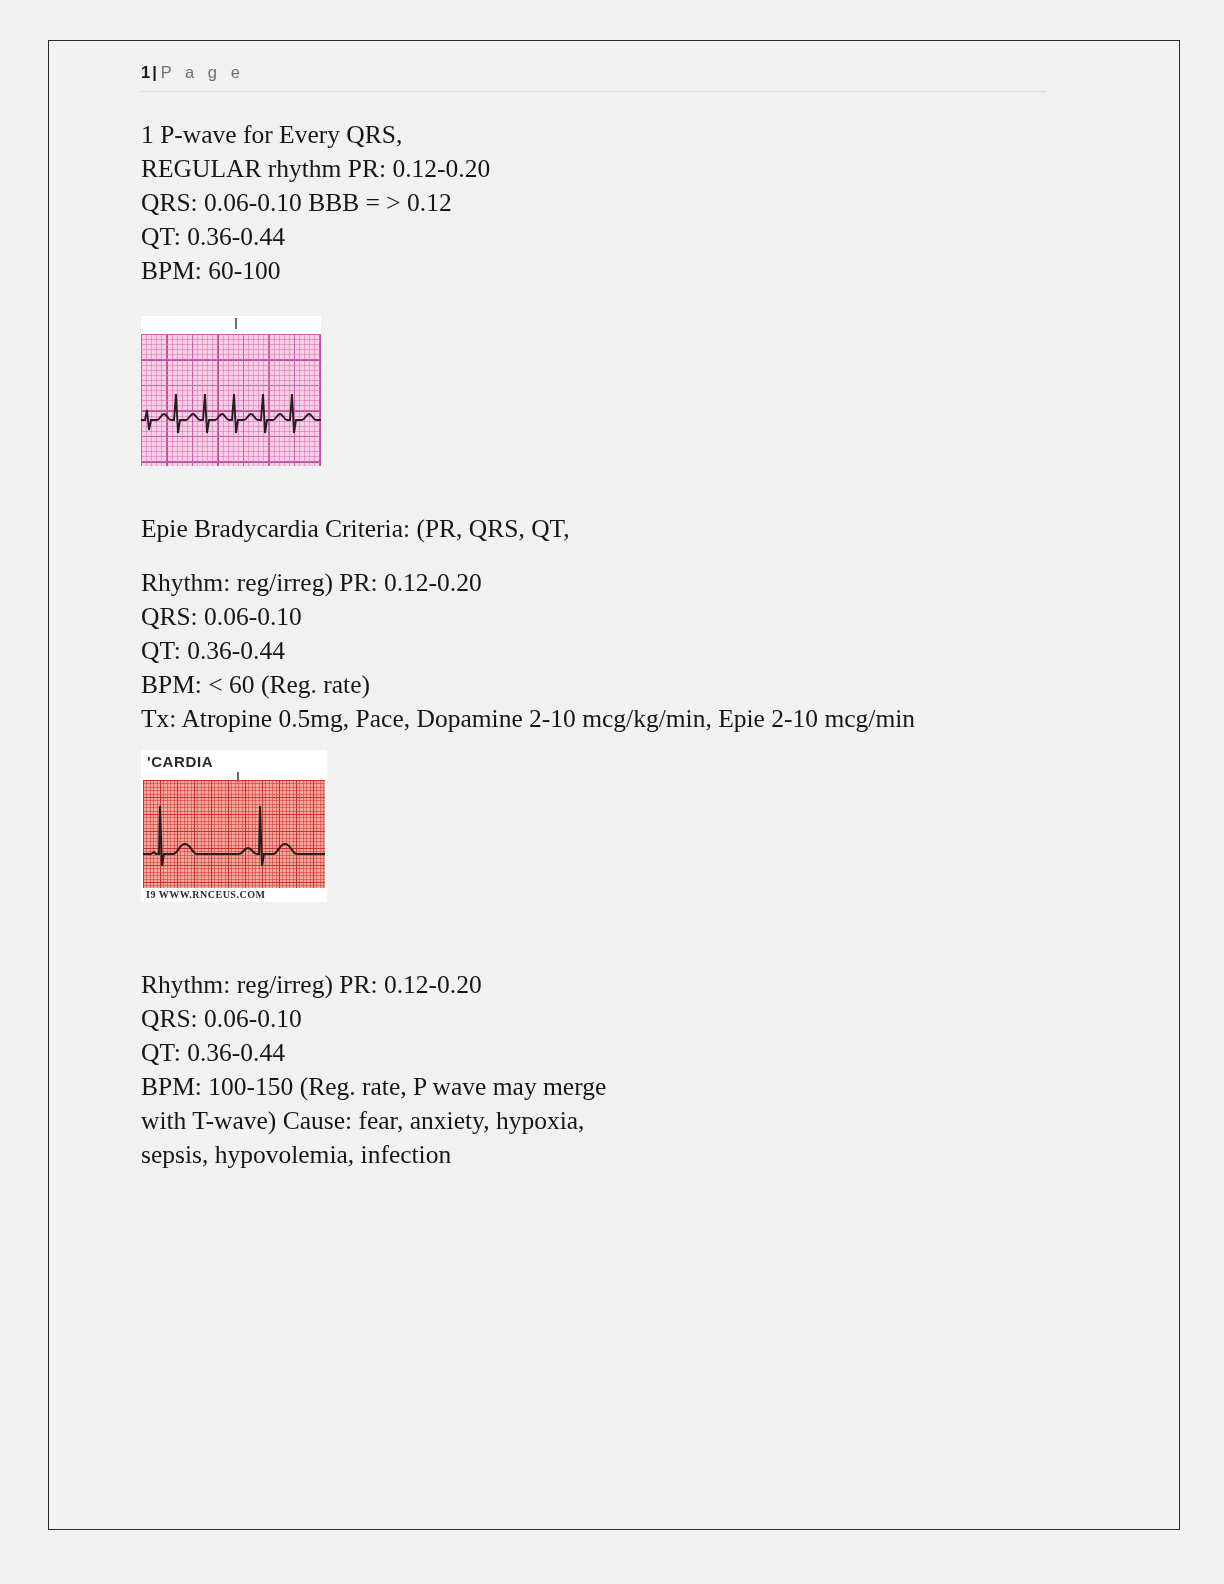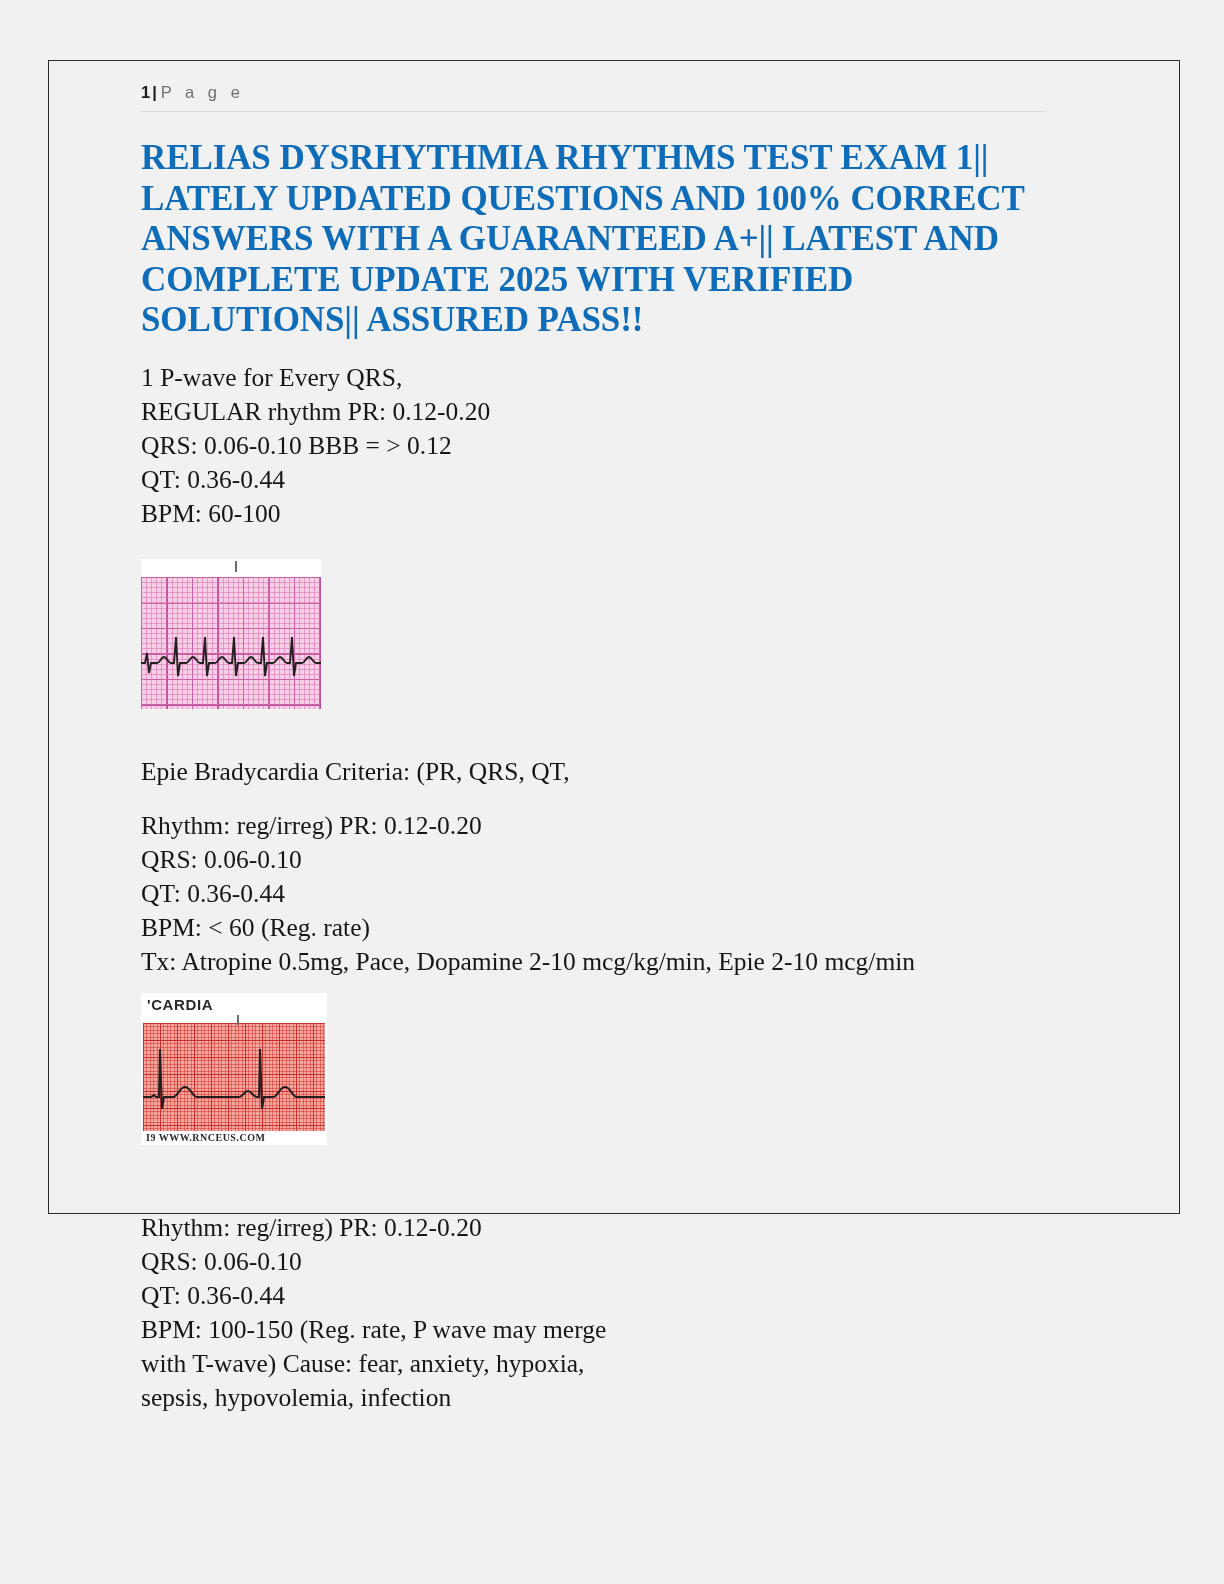--- a/index.html
+++ b/index.html
@@ -10,23 +10,23 @@
     height: 1584px;
     overflow: hidden;
   }
   body {
     font-family: "Liberation Serif", serif;
   }
 
   .page-sheet {
     position: absolute;
     left: 48px;
-    top: 60px;
+    top: 40px;
     width: 1132px;
-    height: 1154px;
+    height: 1490px;
     background: #f1f1f1;
     border: 1.5px solid #2b2b2b;
     box-sizing: border-box;
   }
 
   .page-inner {
     position: absolute;
     left: 92px;
     top: 22px;
     width: 908px;
@@ -175,21 +175,20 @@
 <body>
 
 <div class="page-sheet">
   <div class="page-inner">
 
     <div class="running-header">
       <span class="pg-num">1</span><span class="pg-bar">|</span><span class="pg-word">P a g e</span>
     </div>
     <div class="header-rule"></div>
 
-    <h1 class="doc-title">RELIAS DYSRHYTHMIA RHYTHMS TEST EXAM 1|| LATELY UPDATED QUESTIONS AND 100% CORRECT ANSWERS WITH A GUARANTEED A+|| LATEST AND COMPLETE UPDATE 2025 WITH VERIFIED SOLUTIONS|| ASSURED PASS!!</h1>
 
     <p class="para gap-top">1 P-wave for Every QRS,
 REGULAR rhythm PR: 0.12-0.20
 QRS: 0.06-0.10 BBB = &gt; 0.12
 QT: 0.36-0.44
 BPM: 60-100</p>
 
     <div class="spacer-md"></div>
 
     <div class="ecg-fig">

